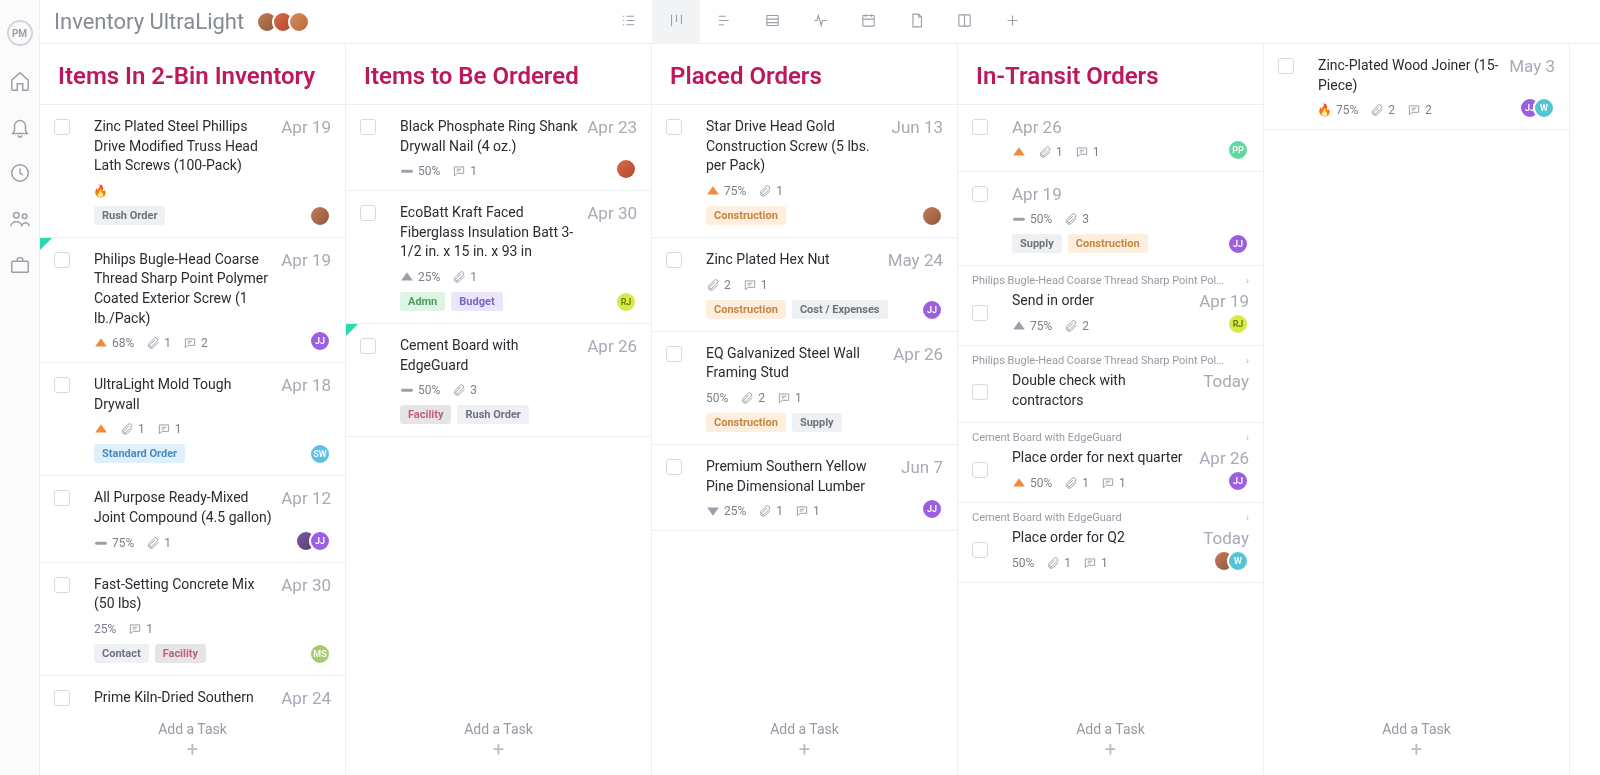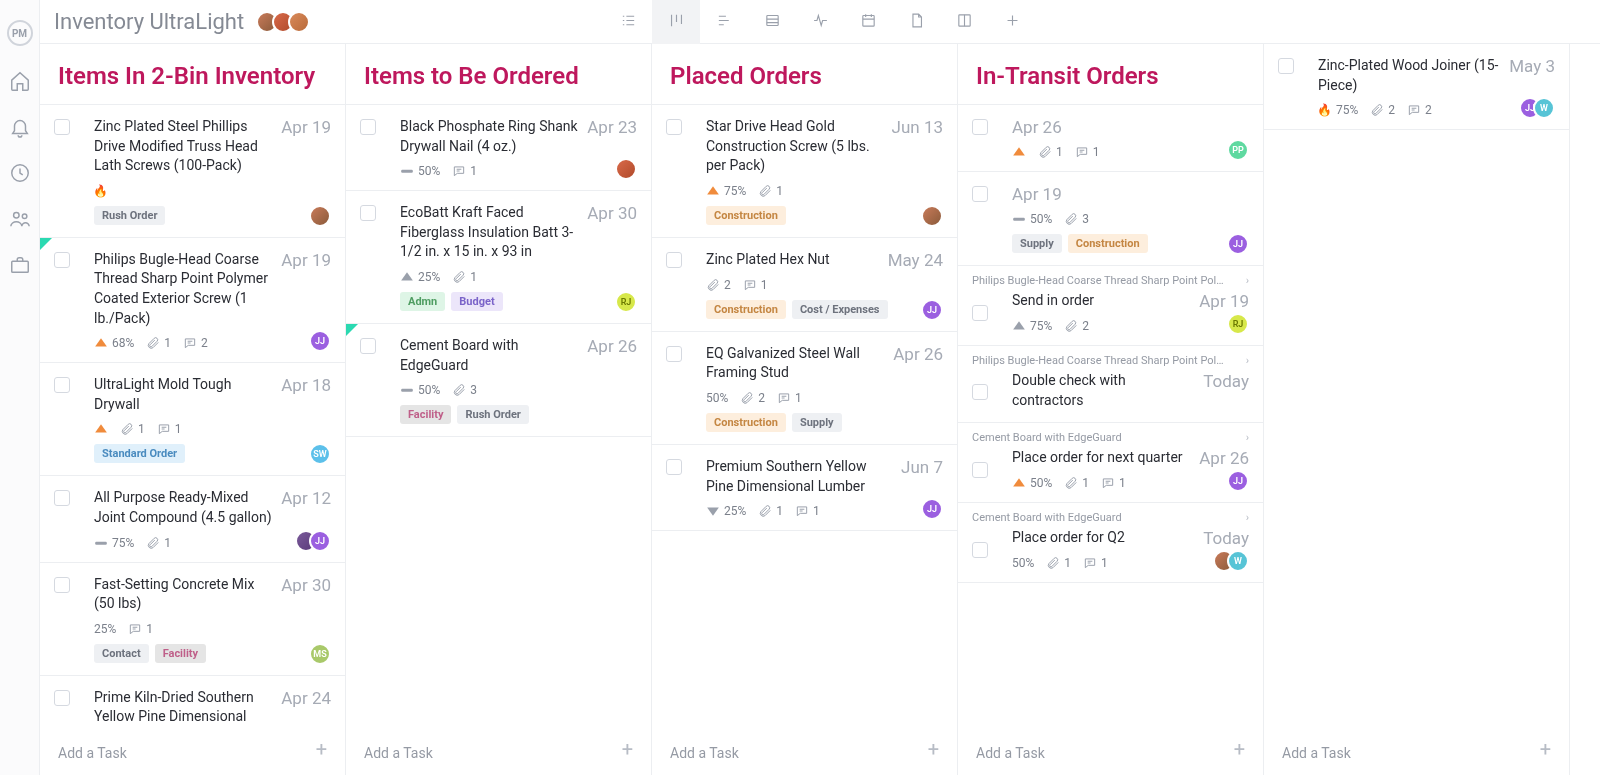--- a/index.html
+++ b/index.html
@@ -36,21 +36,21 @@
 .tdate{font-size:17px;color:#a6abb5;white-space:nowrap;}
 .tmeta{display:flex;align-items:center;gap:12px;margin-top:8px;flex-wrap:wrap;font-size:12px;color:#7b808b;}
 .meta-item{display:flex;align-items:center;gap:4px;}
 .meta-item svg{width:14px;height:14px;stroke:#9aa0ab;fill:none;stroke-width:1.7;}
 .pri-icon{width:14px;height:14px;display:flex;align-items:center;justify-content:center;}
 .tags{display:flex;gap:6px;margin-top:8px;flex-wrap:wrap;}
 .tag{font-size:11px;padding:3px 8px;border-radius:3px;background:#eef0f3;color:#6d727d;font-weight:bold;}
 .avwrap{position:absolute;right:14px;bottom:10px;display:flex;}
 .avwrap .avatar{margin-left:-8px;border:2px solid #fff;}
 .avwrap .avatar:first-child{margin-left:0;}
-.addtask{padding:14px 18px;color:#959aa4;font-size:14px;display:flex;justify-content:space-between;align-items:flex-end;cursor:pointer;}
+.addtask{padding:14px 18px;color:#959aa4;font-size:14px;display:flex;justify-content:space-between;align-items:center;cursor:pointer;flex-direction:column;}
 .addtask .plus{font-size:20px;color:#b7bcc5;}
 .parent-link{font-size:11px;color:#959aa4;padding:8px 14px 0;display:flex;align-items:center;justify-content:space-between;}
 .parent-link .chev{color:#b7bcc5;}
 .subtask{padding-top:4px;align-items:center;}
 .tag-blue{background:#e0f0fb;color:#4a8bbf;}
 .tag-green{background:#def5e6;color:#4f9d62;}
 .tag-purple{background:#ece6fa;color:#7a63c9;}
 .tag-orange{background:#fdeedd;color:#c48642;}
 .tag-pink{background:#e5e5e5;color:#bf5f89;}
 .tag-grey{background:#eef0f3;color:#6d727d;}

